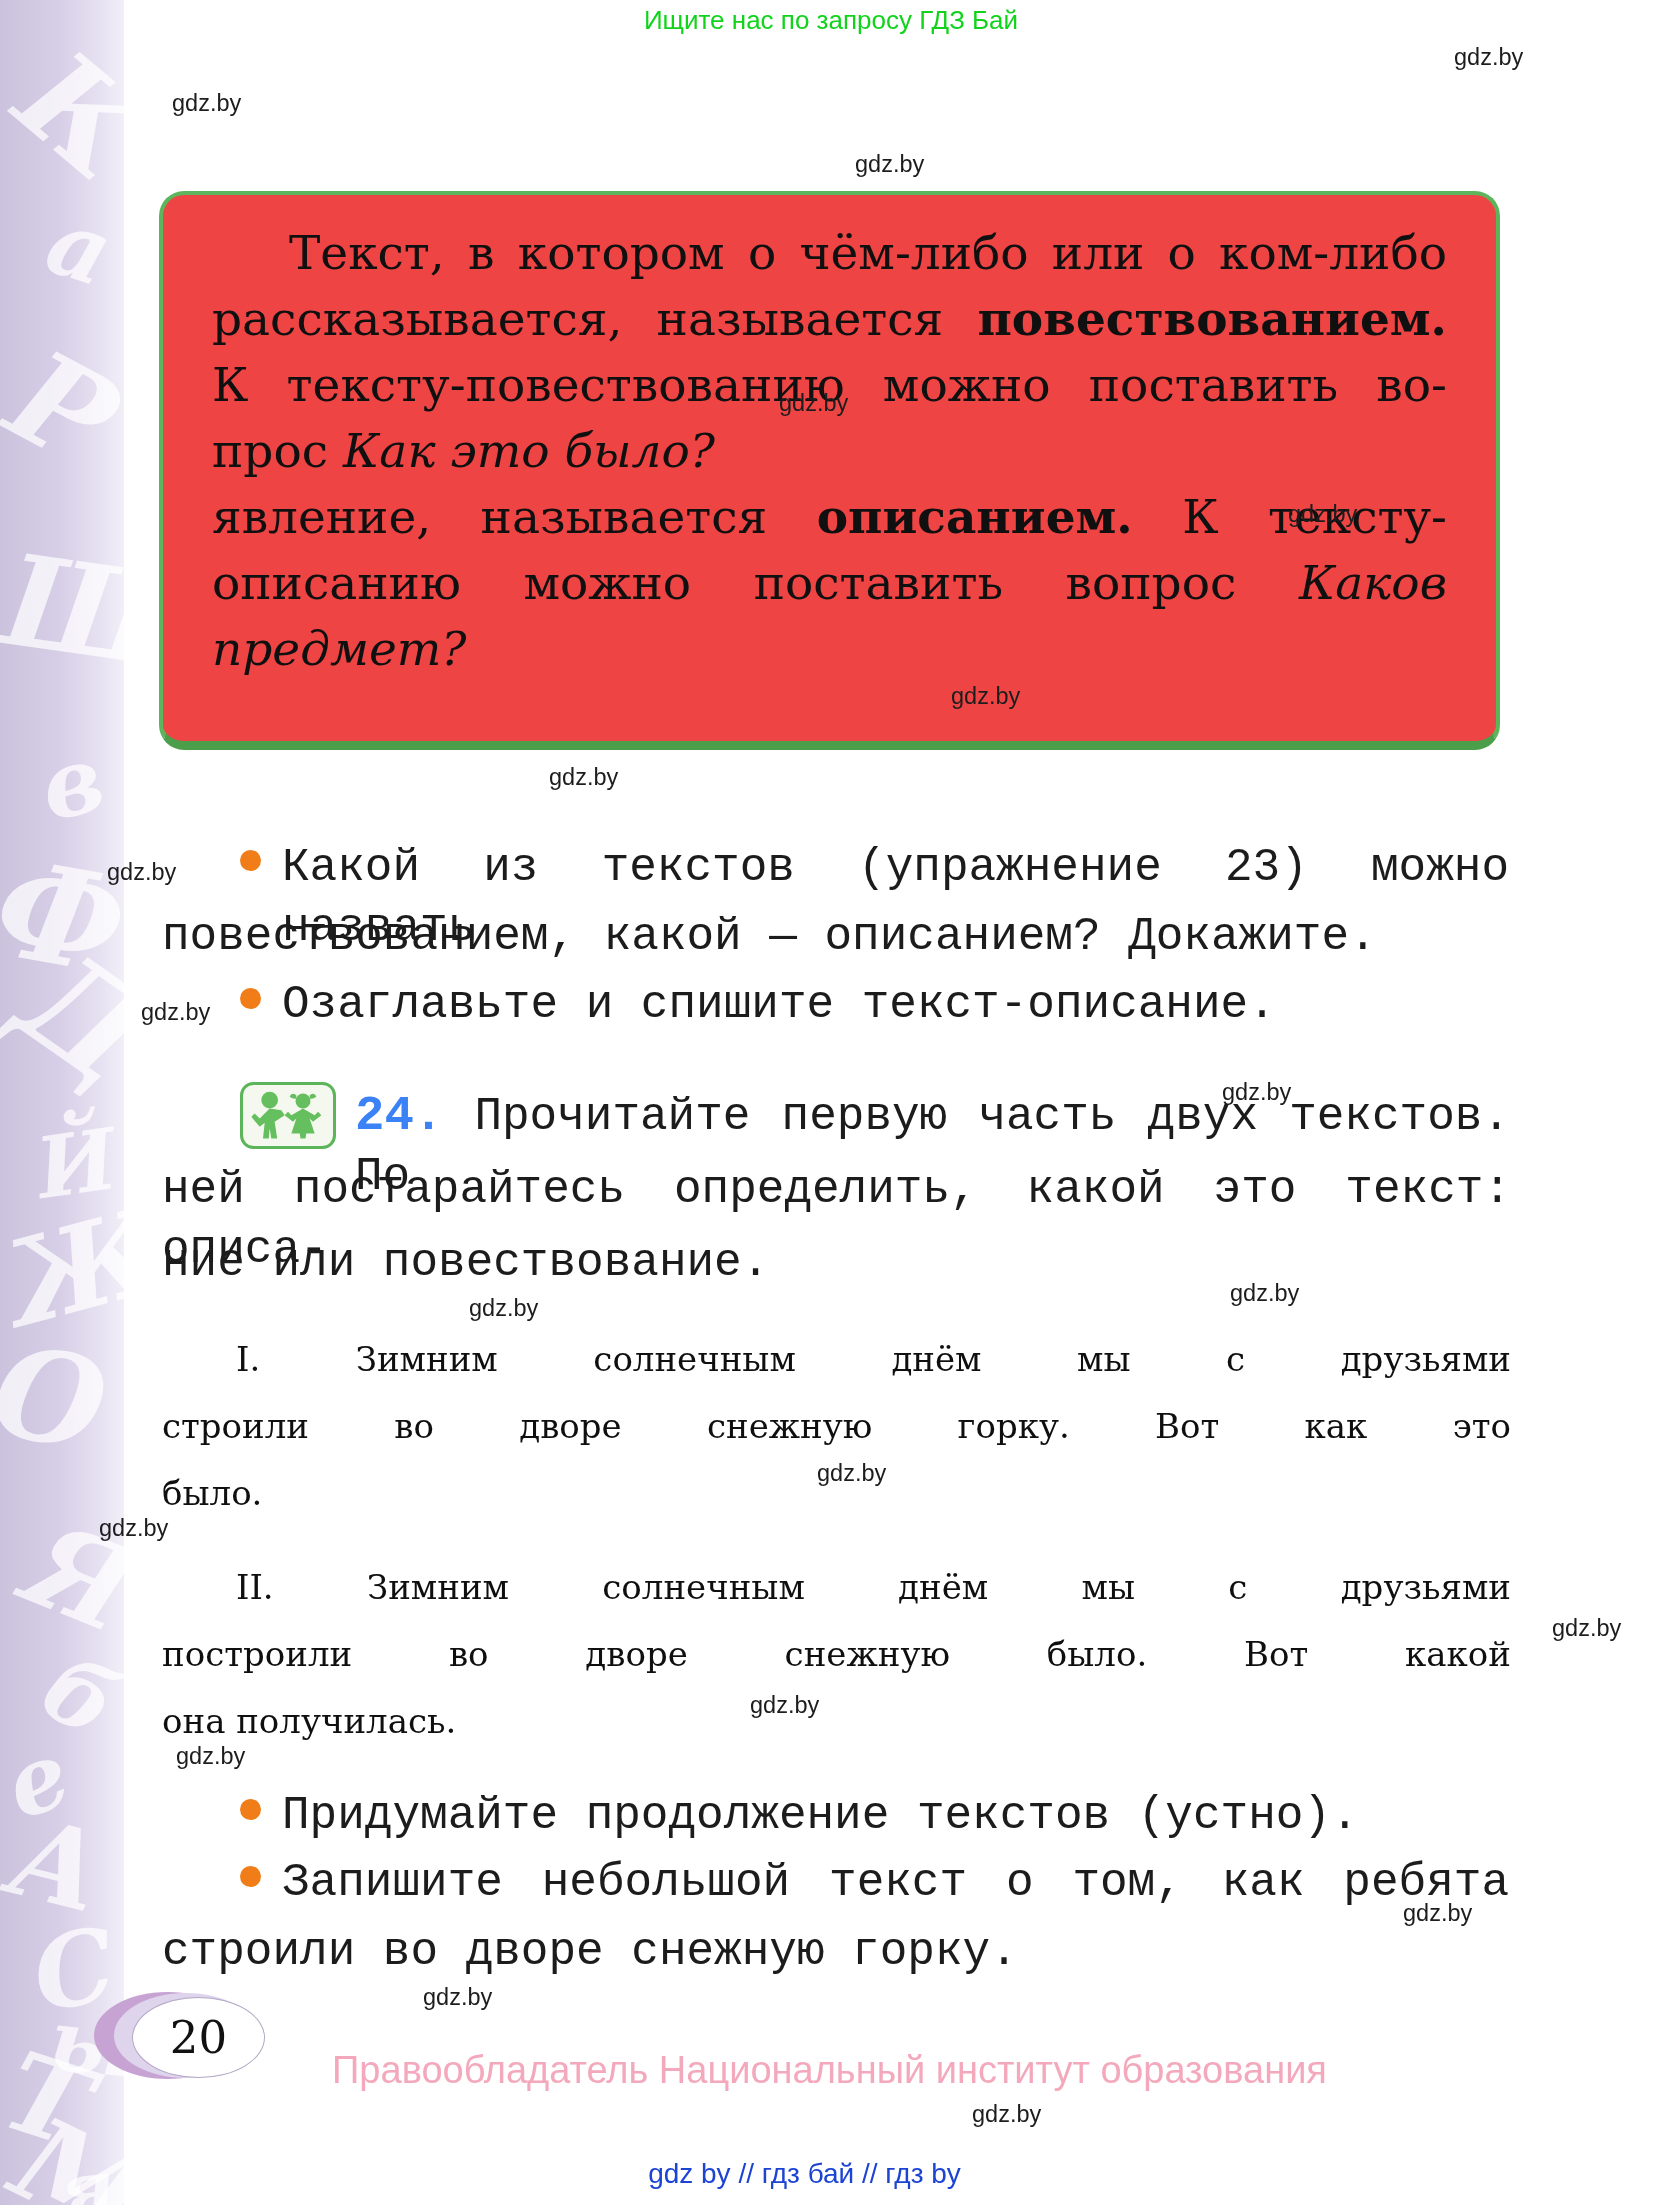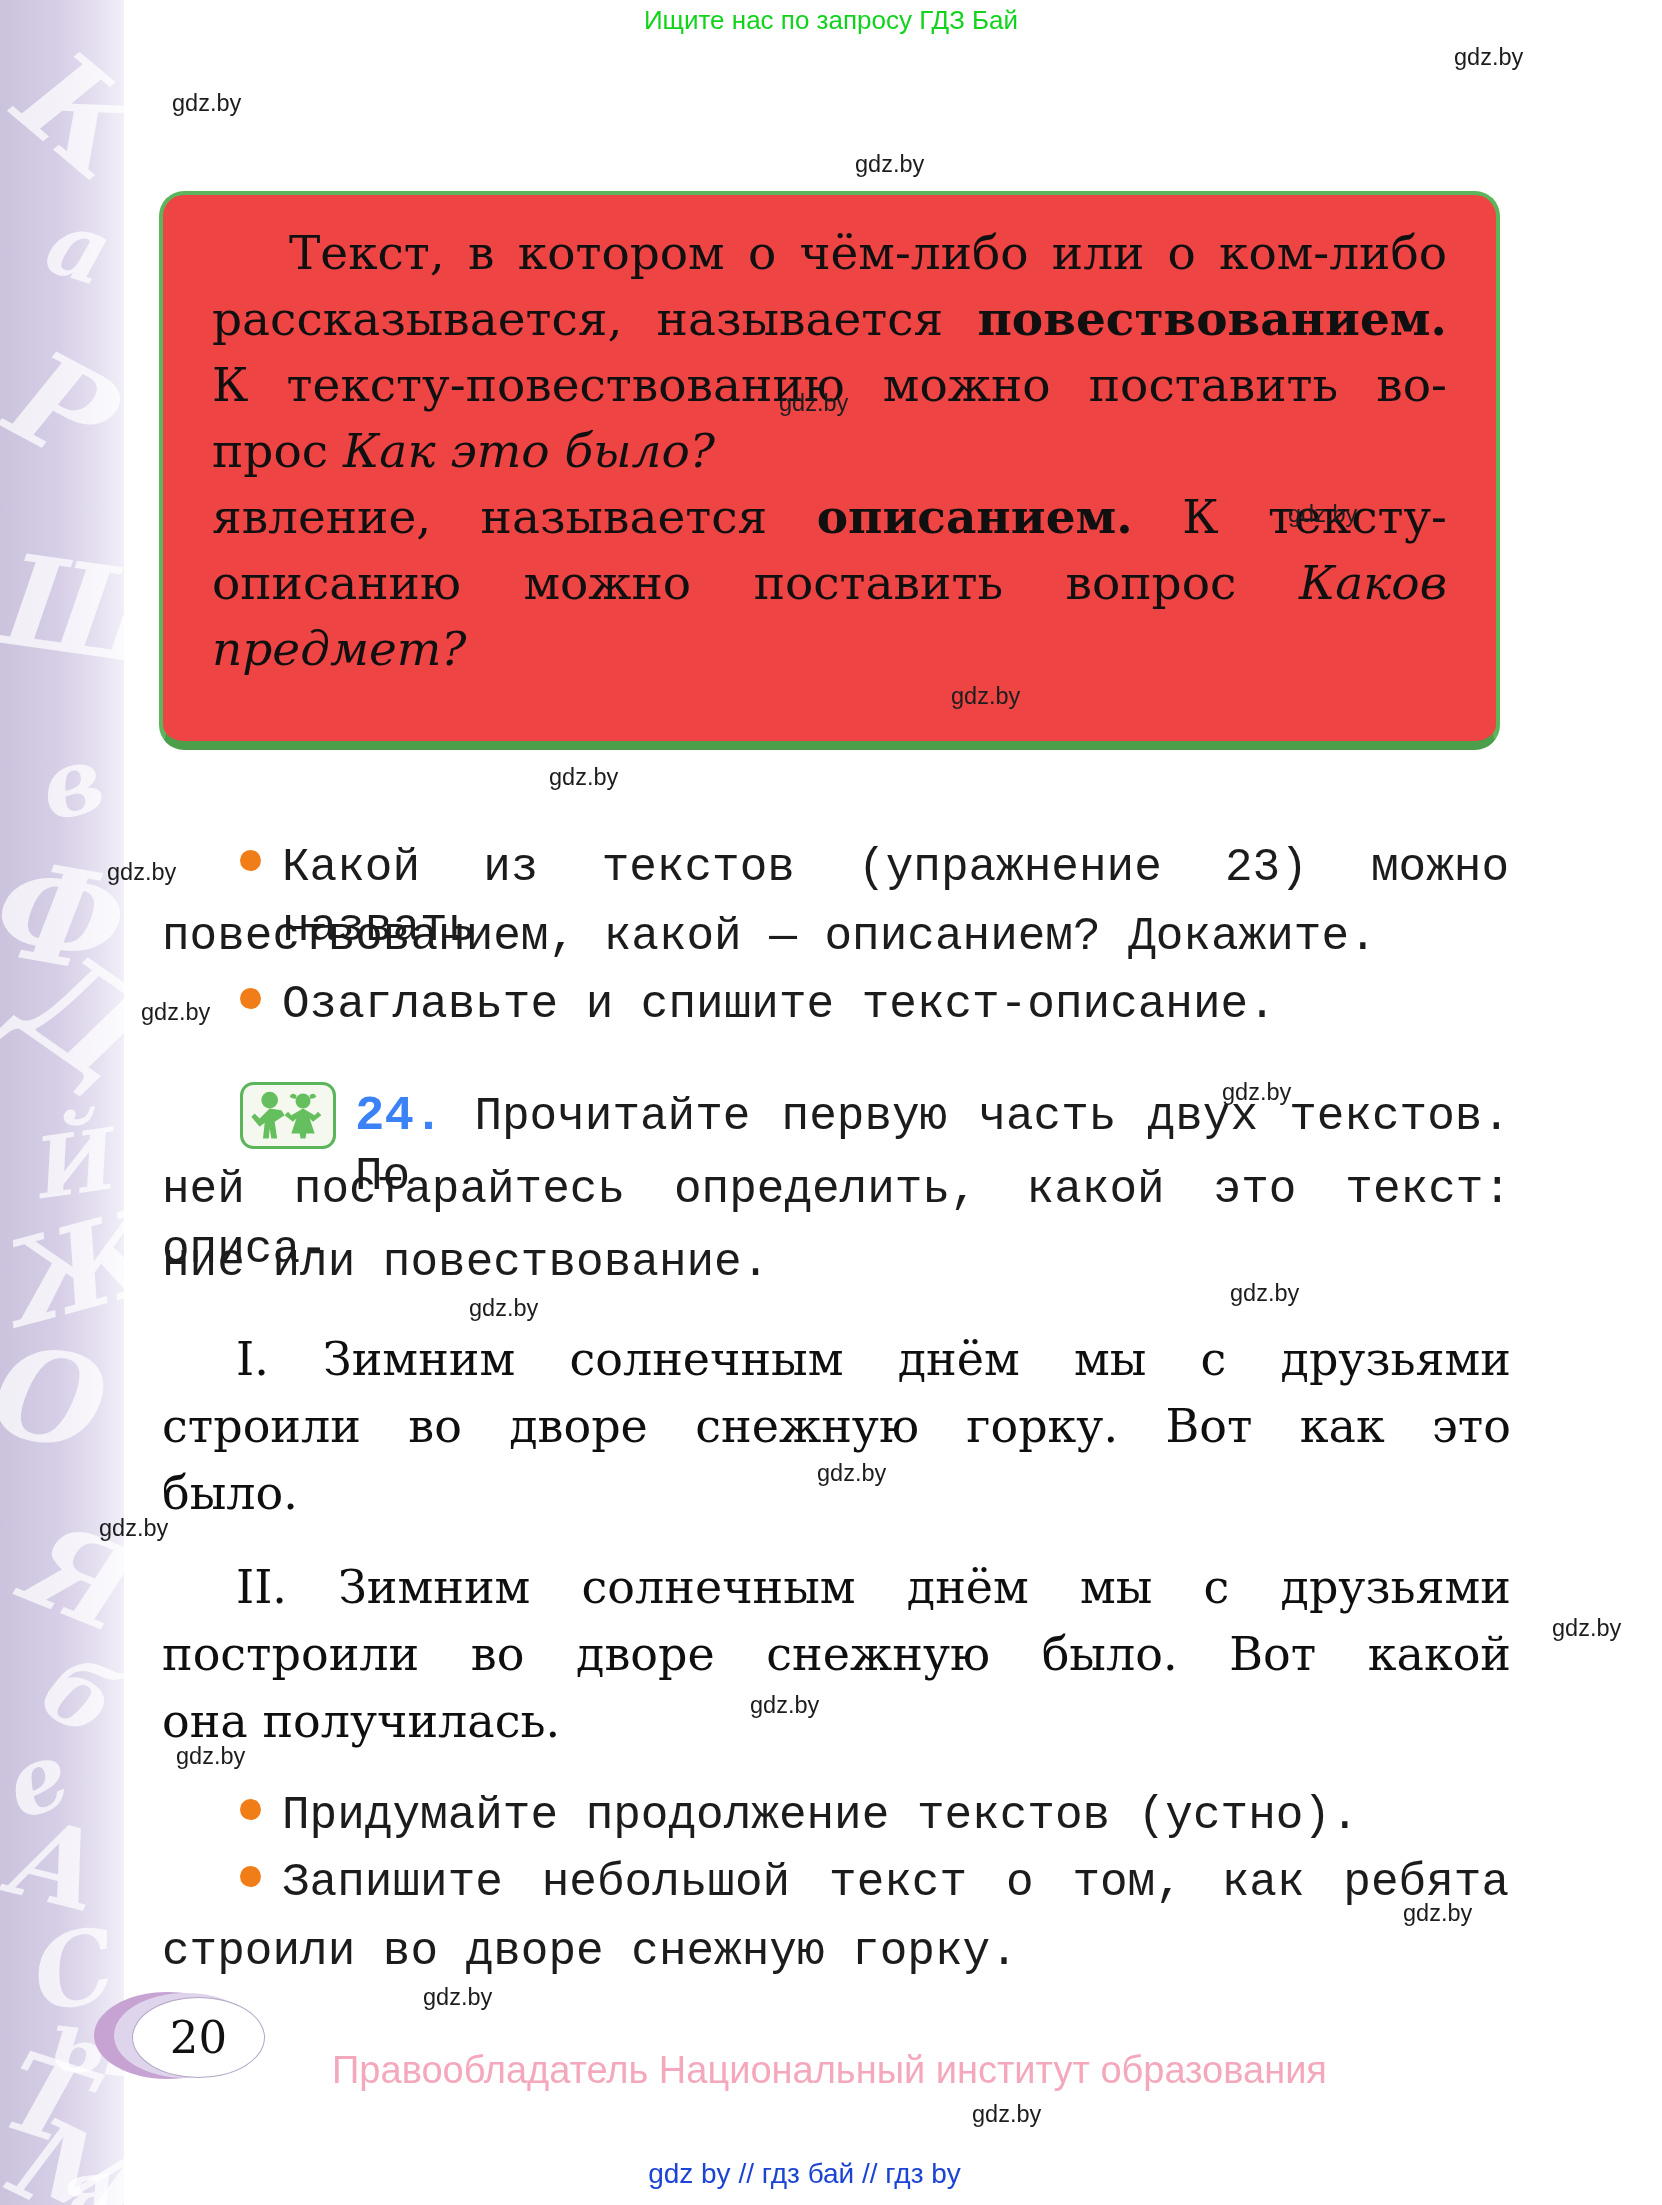--- a/index.html
+++ b/index.html
@@ -25,21 +25,21 @@
   .box-line{font-family:"DejaVu Serif",serif;font-size:47px;line-height:66px;height:66px;color:#101010;}
 
   .js{text-align:justify;text-align-last:justify;}
   .lf{text-align:left;text-align-last:left;}
   .indent{padding-left:77px;}
   .b{font-weight:bold;}
   .i{font-style:italic;}
 
   
   .sans-line{position:absolute;font-family:Liberation Mono, monospace;font-size:46px;line-height:60px;color:#1c1c1c;z-index:3;}
-  .serif-line{position:absolute;font-family:"DejaVu Serif",serif;font-size:46px;line-height:60px;color:#0f0f0f;z-index:3;}
+  .serif-line{position:absolute;font-family:"DejaVu Serif",serif;font-size:34px;line-height:60px;color:#0f0f0f;z-index:3;}
   .dot{position:absolute;width:21px;height:21px;border-radius:50%;background:#f07d17;z-index:3;}
   .exnum{color:#3b82f6;font-weight:bold;font-size:49px;}
 
   
   .exicon{position:absolute;left:240px;top:1082px;width:96px;height:67px;box-sizing:border-box;
     border:3.4px solid #5cb55a;border-radius:13.4px;background:#f5f8ee;z-index:3;display:flex;align-items:center;justify-content:center;}
 
   
   .badge-e1{position:absolute;left:94px;top:1992px;width:147px;height:87px;border-radius:50%;background:#c7a3d3;z-index:2;}
   .badge-e2{position:absolute;left:114px;top:1993px;width:144px;height:85px;border-radius:50%;background:#ded4eb;z-index:3;}

